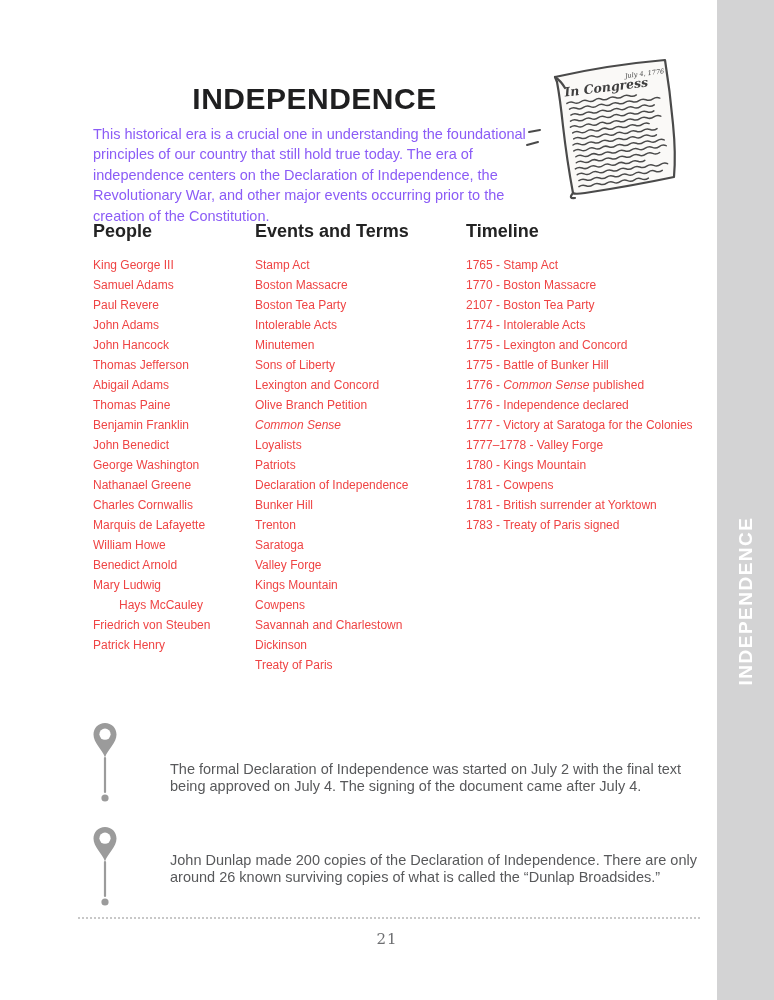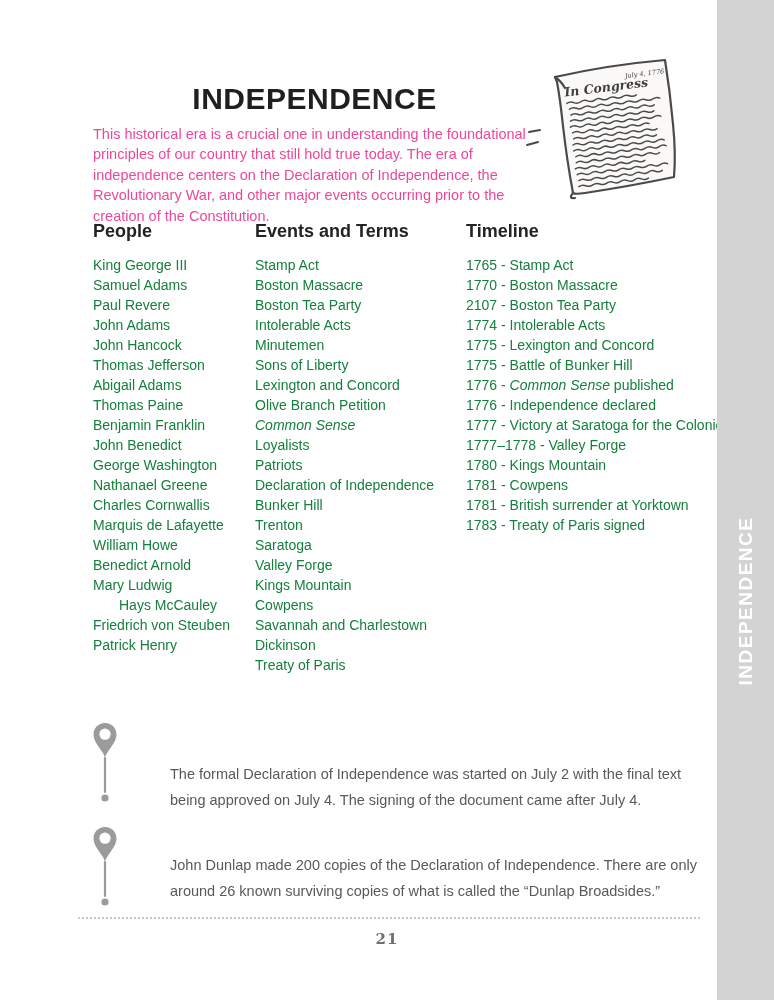--- a/index.html
+++ b/index.html
@@ -9,56 +9,56 @@
   }
 
   
   .page-title {
     position:absolute; left:93px; top:62px; width:443px;
     text-align:center; font-size:30px; font-weight:bold;
     letter-spacing:0.5px; color:#1f1f20;
   }
   .intro {
     position:absolute; left:93px; top:109px; width:448px;
-    font-size:14.5px; line-height:20.5px; color:#ec4899;
+    font-size:14.5px; line-height:20.5px; color:#8b5cf6;
   }
 
   
   .illustration { position:absolute; left:523px; top:46px; }
   .scribble { fill:none; stroke:#4a4a4a; stroke-width:1.5; stroke-linecap:round; }
   .sketch-text { font-family:"DejaVu Serif", serif; font-style:italic; fill:#3f3f3f; }
 
   
   .col { position:absolute; top:220px; }
   .col-heading { font-size:18px; font-weight:bold; color:#232323; line-height:22px; margin:0 0 13px 0; }
   #col-people   { left:93px;  width:165px; }
   #col-events   { left:255px; width:215px; }
   #col-timeline { left:466px; width:252px; }
-  .list-item { font-size:14px; line-height:20px; color:#15803d; white-space:nowrap; }
+  .list-item { font-size:12px; line-height:20px; color:#ef4444; white-space:nowrap; }
   .list-item.indent { padding-left:26px; }
   .list-item i { font-style:italic;margin-top:28px; }
 
   
   .pin-icon { position:absolute; left:92px; }
   #pin-1 { top:722px; }
   #pin-2 { top:826px; }
   .callout-text {
-    position:absolute; left:170px; font-size:14.5px; line-height:26px; color:#58595b;
+    position:absolute; left:170px; font-size:14.5px; line-height:17px; color:#58595b;
   }
   #callout-text-1 { top:746px; width:540px; }
   #callout-text-2 { top:837px; width:548px; }
 
   
   .divider {
     position:absolute; left:78px; top:917px; width:622px; height:0;
     border-top:2px dotted #c8c8c8;
   }
   .page-number {
     position:absolute; left:0; top:930px; width:774px; text-align:center;
-    font-family:"DejaVu Serif", serif; font-weight:bold; font-size:15px;
+    font-family:"DejaVu Serif", serif; font-weight:normal; font-size:15px;
     letter-spacing:1px; color:#6d6e71;
   }
 
   
   .sidebar-tab {
     position:absolute; top:0; right:0; width:57px; height:1000px; background:#d3d3d4;
   }
   .sidebar-tab-label {
     position:absolute; left:50%; top:601px;
     transform:translate(-50%,-50%) rotate(-90deg);

